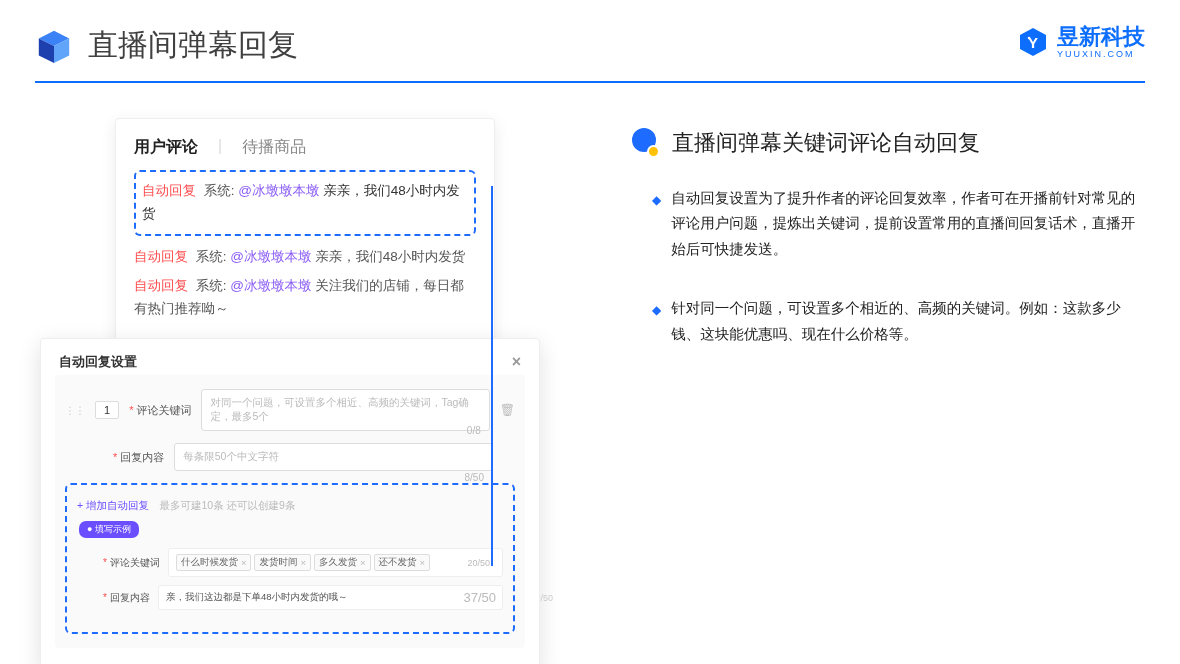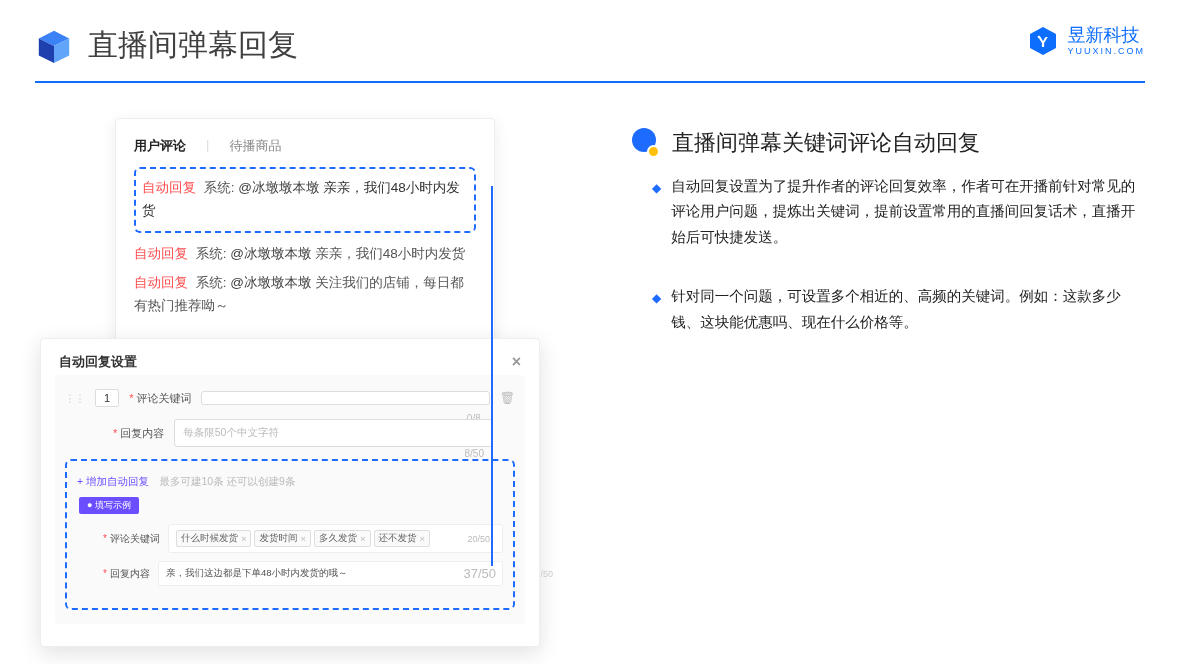--- a/index.html
+++ b/index.html
@@ -5,70 +5,70 @@
   * { margin: 0; padding: 0; box-sizing: border-box; }
   body { width: 1180px; height: 664px; font-family: "Microsoft YaHei", "PingFang SC", sans-serif; background: #fff; position: relative; color: #333; }
   
   
   .header { display: flex; align-items: center; padding: 25px 35px 0 35px; }
   .cube-icon { width: 38px; height: 38px; margin-right: 15px; }
   .page-title { font-size: 30px; font-weight: 500; color: #404040; }
   .logo-area { position: absolute; top: 25px; right: 35px; display: flex; align-items: center; }
   .logo-hex { width: 32px; height: 32px; margin-right: 8px; }
   .logo-text { color: #0d6efd; }
-  .logo-main { font-size: 18px; font-weight: 400; line-height: 1.1; }
+  .logo-main { font-size: 22px; font-weight: 700; line-height: 1.1; }
   .logo-sub { font-size: 9px; letter-spacing: 2px; }
   .hr-line { margin: 15px 35px 0 35px; border: none; border-top: 2px solid #0d6efd; }
 
   
   .content { display: flex; padding: 35px 40px 0 40px; gap: 30px; }
   .left-col { position: relative; flex: 0 0 500px; }
   .right-col { flex: 1; padding-top: 10px; padding-left: 60px; }
 
   
   .card1 { position: absolute; top: 0; left: 75px; width: 380px; background: #fff; border: 1px solid #eee; border-radius: 4px; box-shadow: 0 4px 16px rgba(0,0,0,.08); padding: 18px 18px 22px 18px; z-index: 1; }
-  .tabs { display: flex; gap: 20px; font-size: 13px; margin-bottom: 12px; }
+  .tabs { display: flex; gap: 20px; font-size: 16px; margin-bottom: 12px; }
   .tab-active { font-weight: 600; color: #222; }
   .tab-inactive { color: #888; }
   .tab-divider { color: #ddd; }
   .highlight-box { border: 2px dashed #1e6bff; border-radius: 6px; padding: 8px 6px; margin-bottom: 10px; font-size: 13.5px; line-height: 1.7; }
   .comment-row { font-size: 13.5px; color: #555; line-height: 1.7; margin-bottom: 6px; }
   .ar-tag { color: #ff4d4f; font-weight: 500; margin-right: 4px; }
   .sys-tag { color: #555; }
-  .mention { color: #404040; }
+  .mention { color: #8b5cf6; }
 
   
   .card2 { position: absolute; top: 220px; left: 0; width: 500px; background: #fff; border: 1px solid #eee; border-radius: 4px; box-shadow: 0 6px 22px rgba(0,0,0,.12); padding: 14px 14px 22px 14px; z-index: 2; }
   .modal-head { display: flex; justify-content: space-between; align-items: center; font-size: 13px; font-weight: 600; margin-bottom: 4px; padding: 0 4px; }
   .close-x { color: #999; font-size: 16px; cursor: pointer; }
   .settings-body { background: #fafafb; border-radius: 4px; padding: 14px 10px; }
   .row { display: flex; align-items: center; gap: 10px; font-size: 11px; margin-bottom: 12px; }
   .drag { color: #ccc; font-size: 10px; }
   .order-num { border: 1px solid #ddd; border-radius: 2px; padding: 2px 8px; font-size: 11px; background: #fff; }
   .req-star { color: #ff4d4f; margin-right: 3px; }
   .field-label { color: #555; width: 52px; text-align: right; }
   .field-input { flex: 1; border: 1px solid #ddd; border-radius: 3px; padding: 6px 8px; font-size: 10.5px; color: #bbb; background: #fff; position: relative; }
   .counter { position: absolute; right: 8px; top: 50%; transform: translateY(-50%); font-size: 10px; color: #bbb; margin-top: 20px; }
   .trash { color: #bbb; font-size: 12px; }
 
   .example-box { border: 2px dashed #1e6bff; border-radius: 6px; padding: 10px 10px 14px 10px; margin-top: 6px; }
   .add-link { color: #6b4eff; font-size: 10.5px; text-align: center; }
   .add-hint { color: #bbb; font-size: 10.5px; margin-left: 6px; }
-  .example-badge { display: inline-block; background: #6b4eff; color: #fff; font-size: 9px; padding: 2px 8px; border-radius: 2px; margin: 8px 0 10px 2px; }
+  .example-badge { display: inline-block; background: #6b4eff; color: #fff; font-size: 9px; padding: 2px 8px; border-radius: 7px; margin: 8px 0 10px 2px; }
   .tag-chip { display: inline-flex; align-items: center; border: 1px solid #ddd; border-radius: 2px; padding: 1px 4px; margin-right: 3px; font-size: 9.5px; color: #666; background: #fafafa; }
   .tag-chip .x { margin-left: 3px; color: #bbb; }
   .ex-row { display: flex; align-items: center; gap: 8px; font-size: 10px; margin-bottom: 8px; padding-left: 26px; }
   .ex-input { flex: 1; border: 1px solid #eee; border-radius: 3px; padding: 5px 7px; font-size: 9.5px; color: #888; background: #fff; position: relative; min-height: 22px; display: flex; align-items: center; }
   .ghost-counter2 { position: absolute; right: -50px; top: 50%; transform: translateY(-50%); font-size: 9px; color: #ccc; }
 
   
   .connector-v { position: absolute; left: 451px; top: 68px; width: 2px; height: 380px; background: #1e6bff; z-index: 3; }
 
   
-  .section-head { display: flex; align-items: center; gap: 12px; margin-bottom: 16px; }
+  .section-head { display: flex; align-items: center; gap: 12px; margin-bottom: 28px; }
   .bubble-icon { width: 30px; height: 30px; position: relative; }
   .bubble-blue { position: absolute; width: 24px; height: 24px; background: #1e6bff; border-radius: 50%; top: 0; left: 2px; }
   .bubble-yellow { position: absolute; width: 13px; height: 13px; background: #ffc107; border-radius: 50%; bottom: 0; right: 0; border: 2px solid #fff; }
   .section-title { font-size: 22px; font-weight: 500; color: #222; }
   .bullet-list { padding-left: 22px; }
   .bullet-item { display: flex; gap: 10px; font-size: 14.5px; line-height: 1.75; color: #222; margin-bottom: 34px; }
   .diamond { color: #1e6bff; font-size: 12px; margin-top: 4px; flex-shrink: 0; }
 </style>
 </head>
 <body>
@@ -128,20 +128,21 @@
       <div class="modal-head">
         <span>自动回复设置</span>
         <span class="close-x">×</span>
       </div>
       <div class="settings-body">
         <div class="row">
           <span class="drag">⋮⋮</span>
           <span class="order-num">1</span>
           <span><span class="req-star">*</span><span class="field-label">评论关键词</span></span>
           <div class="field-input">
+            <span>对同一个问题，可设置多个相近、高频的关键词，Tag确定，最多5个</span>
             <span class="counter">0/8</span>
           </div>
           <span class="trash">🗑</span>
         </div>
         <div class="row" style="padding-left: 48px;">
           <span><span class="req-star">*</span><span class="field-label">回复内容</span></span>
           <div class="field-input">
             <span>每条限50个中文字符</span>
             <span class="counter">8/50</span>
           </div>

